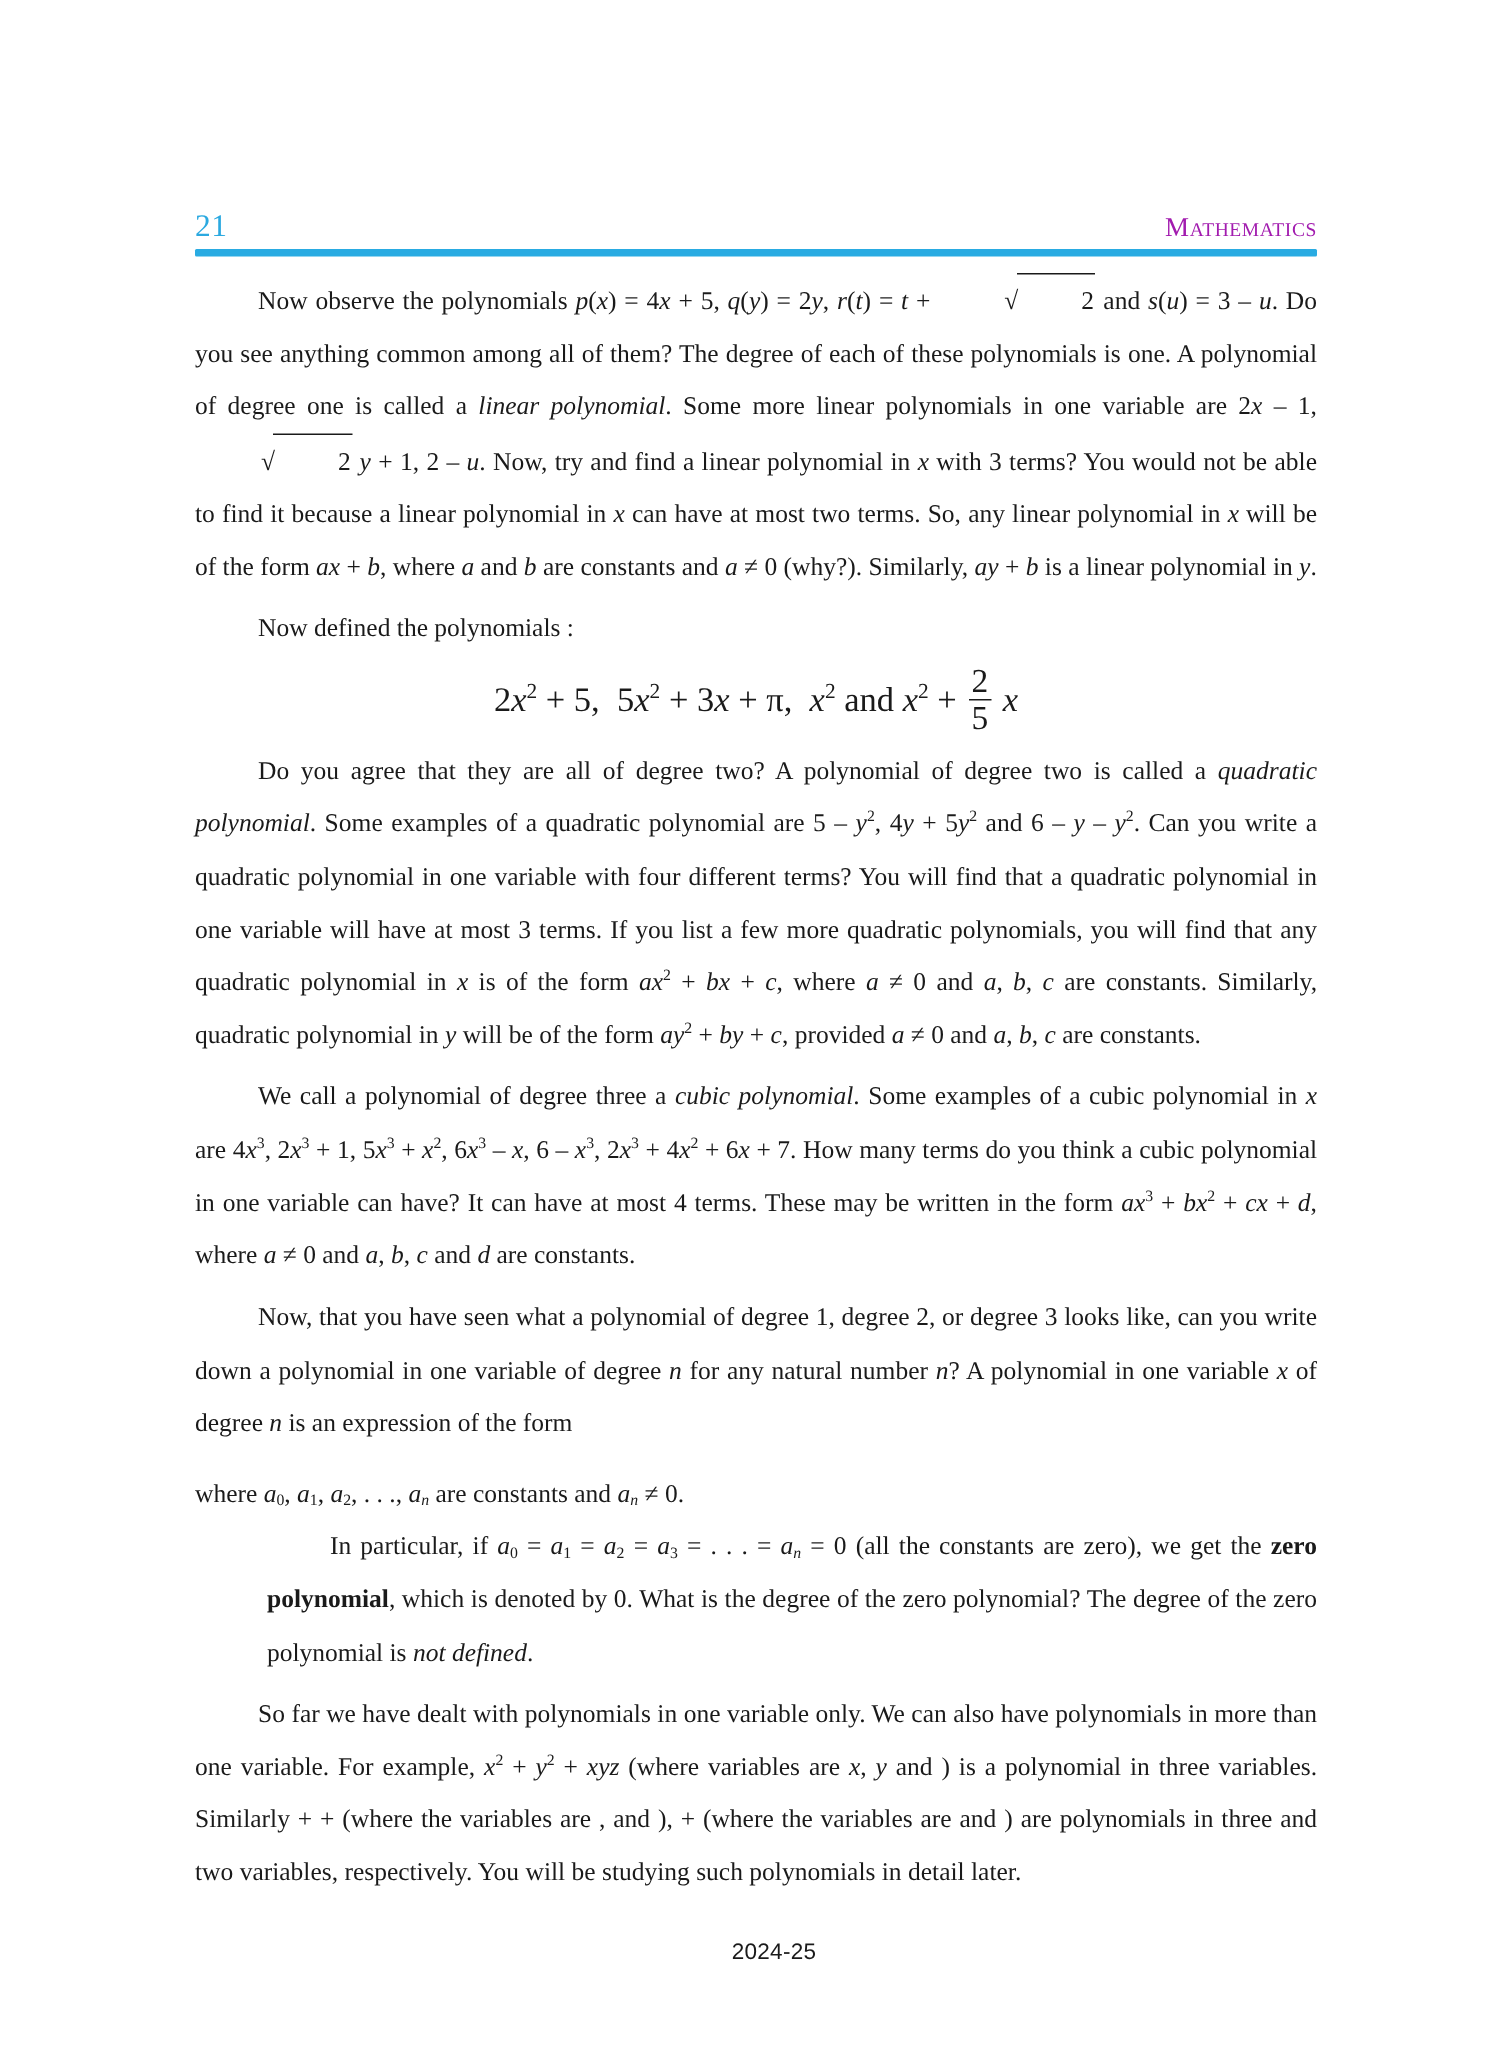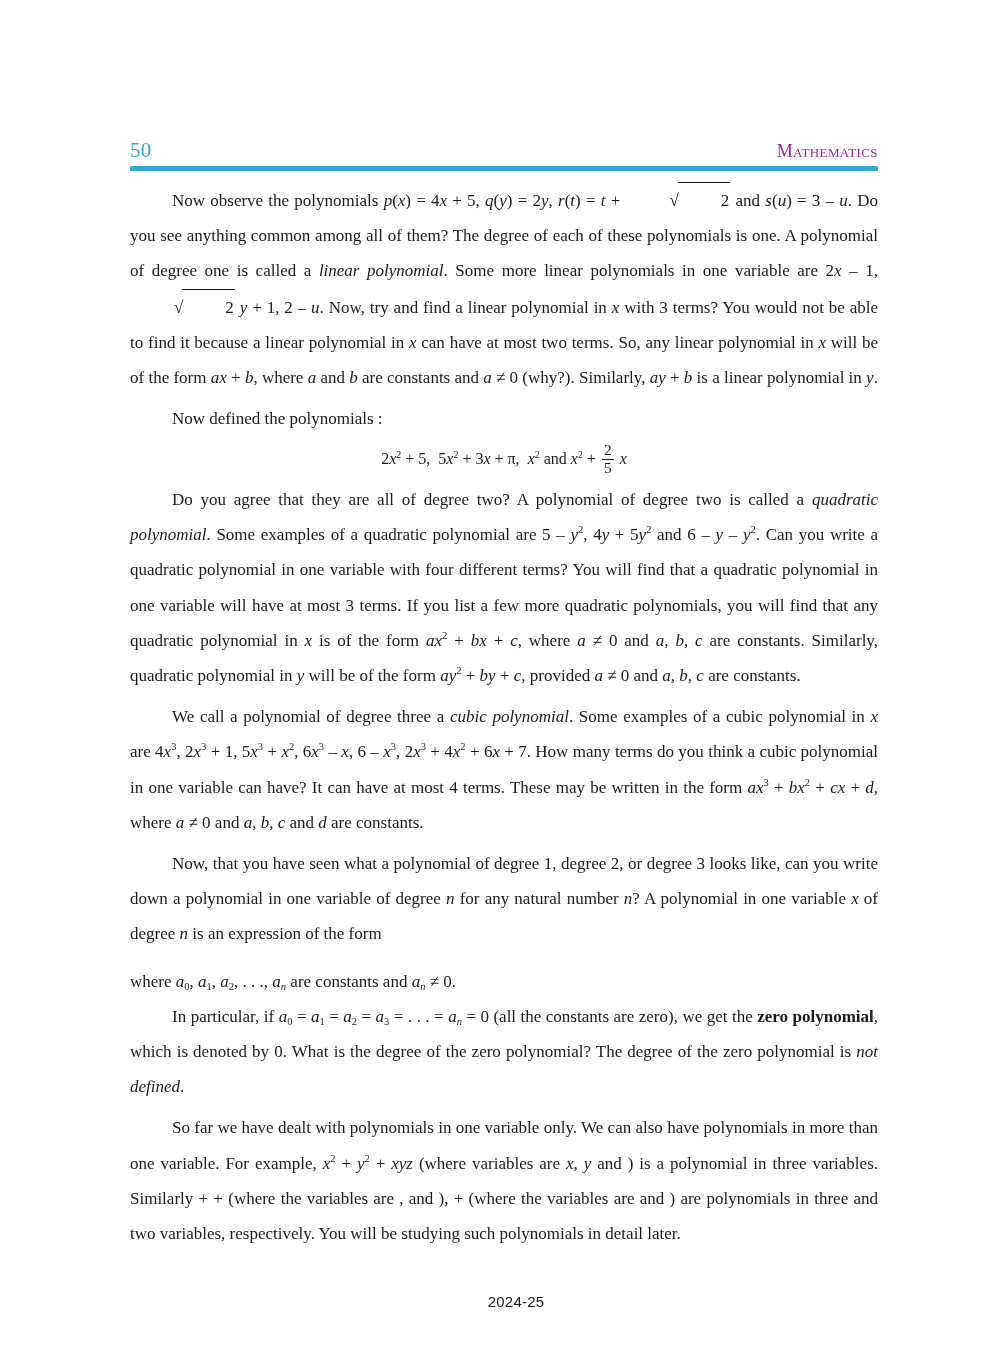--- a/index.html
+++ b/index.html
@@ -72,20 +72,21 @@
     line-height: 35.2px;
     text-align: justify;
     text-indent: 42px;
     hyphens: none;
   }
   p.para.noindent {
     text-indent: 0;
   }
   p.para + p.para {
     margin-top: 0;
+    margin-left: 48px;
   }
   .gap-sm { height: 6px; }
 
   
   .mi {
     font-style: italic;
     font-family: "Liberation Serif", "DejaVu Serif", serif;
   }
   sup.exp {
     font-size: 0.62em;
@@ -126,21 +127,21 @@
     margin-left: -1px;
     position: relative;
     top: 0px;
   }
   .it { font-style: italic; }
   .bd { font-weight: bold; }
 
   
   .display-eq {
     text-align: center;
-    font-size: 16px;
+    font-size: 23px;
     line-height: 32px;
     margin: 0;
     padding: 0;
   }
   .frac {
     display: inline-block;
     vertical-align: -0.52em;
     text-align: center;
     margin: 0 2px;
     font-size: 0.97em;
@@ -172,21 +173,21 @@
     letter-spacing: 0.2px;
     padding-left: 12px;
   }
 </style>
 </head>
 <body>
 
 <div class="page">
 
   <div class="header">
-    <div class="page-number">50</div>
+    <div class="page-number">21</div>
     <div class="header-title">Mathematics</div>
   </div>
   <div class="header-rule"></div>
 
   <div class="content">
 
     <p class="para">Now observe the polynomials <span class="mi">p</span>(<span class="mi">x</span>) = 4<span class="mi">x</span> + 5, <span class="mi">q</span>(<span class="mi">y</span>) = 2<span class="mi">y</span>, <span class="mi">r</span>(<span class="mi">t</span>) = <span class="mi">t</span> + <span class="sqrt"><span class="radical">√</span><span class="rad">2</span></span> and <span class="mi">s</span>(<span class="mi">u</span>) = 3 – <span class="mi">u</span>. Do you see anything common among all of them? The degree of each of these polynomials is one. A polynomial of degree one is called a <span class="it">linear polynomial</span>. Some more linear polynomials in one variable are 2<span class="mi">x</span> – 1, <span class="sqrt"><span class="radical">√</span><span class="rad">2</span></span> <span class="mi">y</span> + 1, 2 – <span class="mi">u</span>. Now, try and find a linear polynomial in <span class="mi">x</span> with 3 terms? You would not be able to find it because a linear polynomial in <span class="mi">x</span> can have at most two terms. So, any linear polynomial in <span class="mi">x</span> will be of the form <span class="mi">ax</span> + <span class="mi">b</span>, where <span class="mi">a</span> and <span class="mi">b</span> are constants and <span class="mi">a</span> ≠ 0 (why?). Similarly, <span class="mi">ay</span> + <span class="mi">b</span> is a linear polynomial in <span class="mi">y</span>.</p>
 
     <div class="gap-sm"></div>
 

